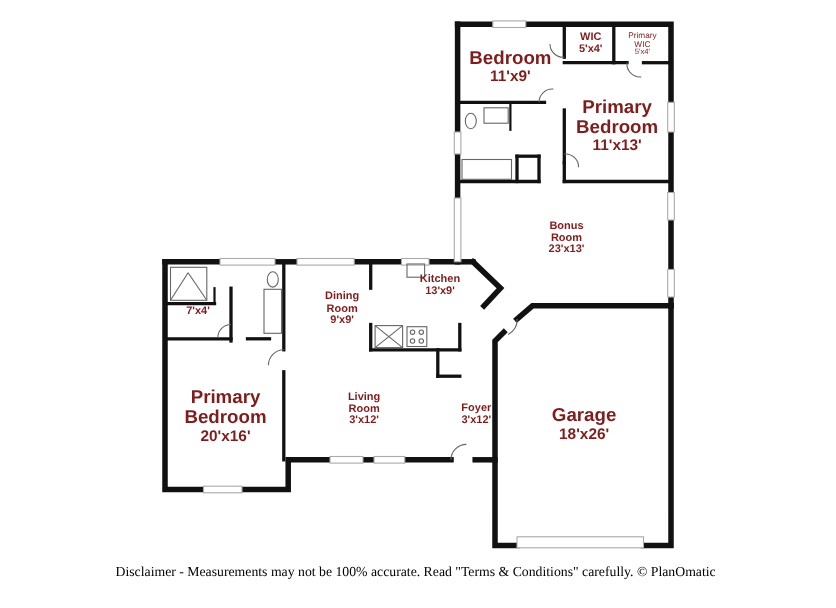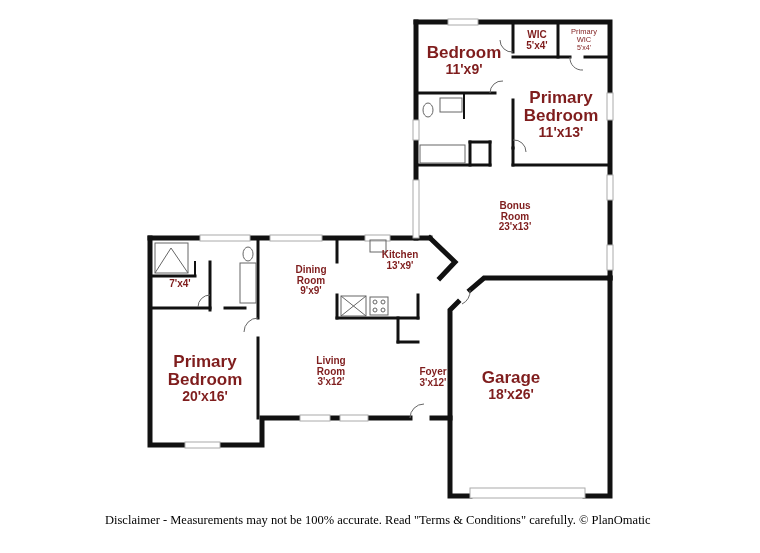--- a/index.html
+++ b/index.html
@@ -162,18 +162,18 @@
 </div>
 <div class="room mid" style="left:331px;top:372px;">
   <span class="n">Living</span>
   <span class="n">Room</span>
   <span class="d">3'x12'</span>
 </div>
 <div class="room mid" style="left:421px;top:377px;margin-left:12px;">
   <span class="n">Foyer</span>
   <span class="d">3'x12'</span>
 </div>
-<div class="room" style="left:511px;top:385px;">
+<div class="room" style="left:531px;top:385px;">
   <span class="n">Garage</span>
   <span class="d">18'x26'</span>
 </div>
 
 <div class="disclaimer">Disclaimer - Measurements may not be 100% accurate. Read "Terms &amp; Conditions" carefully. © PlanOmatic</div>
 
 </body></html>

